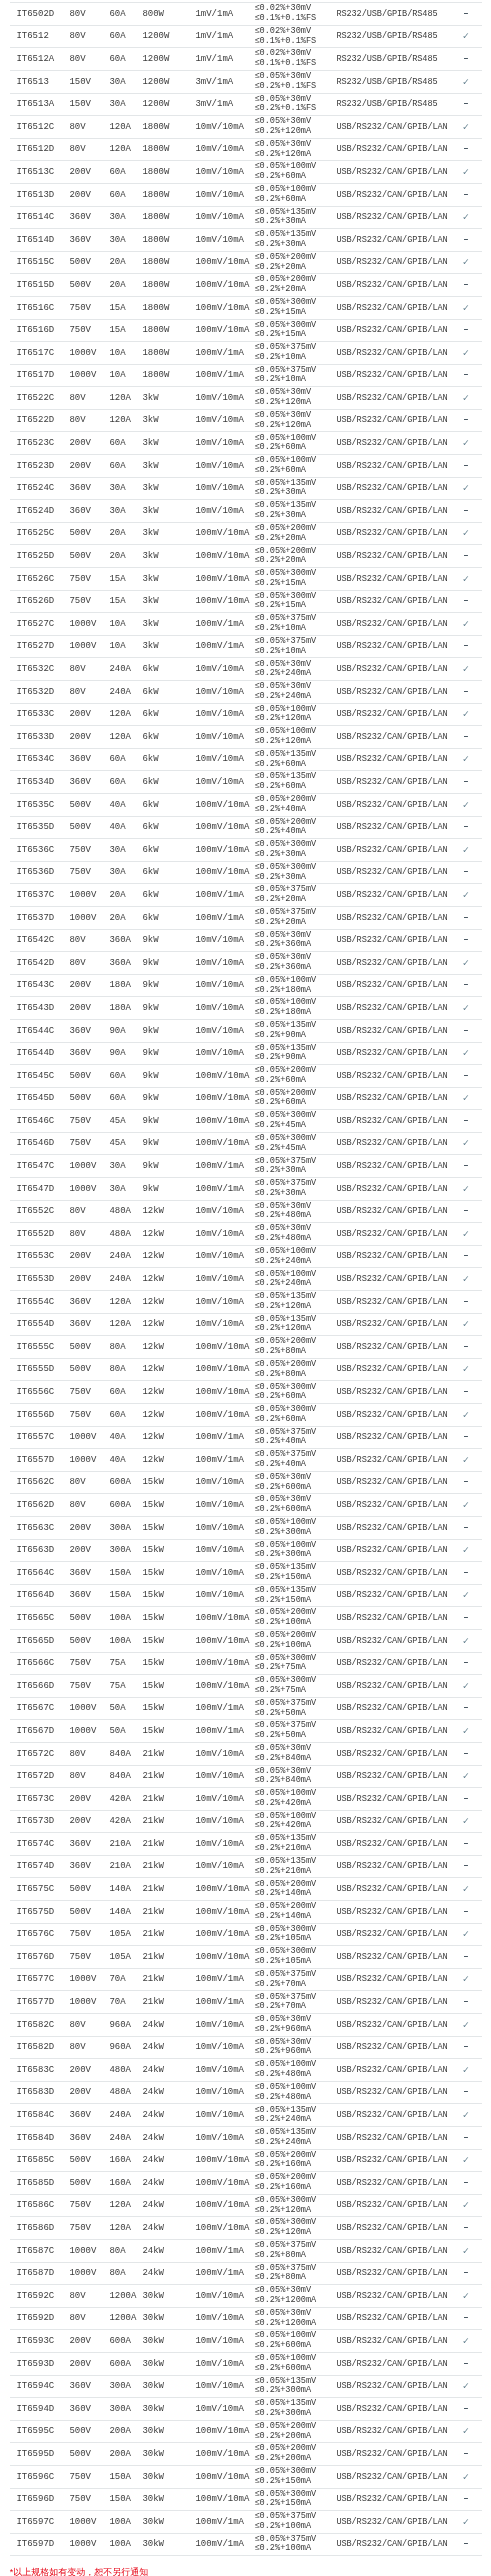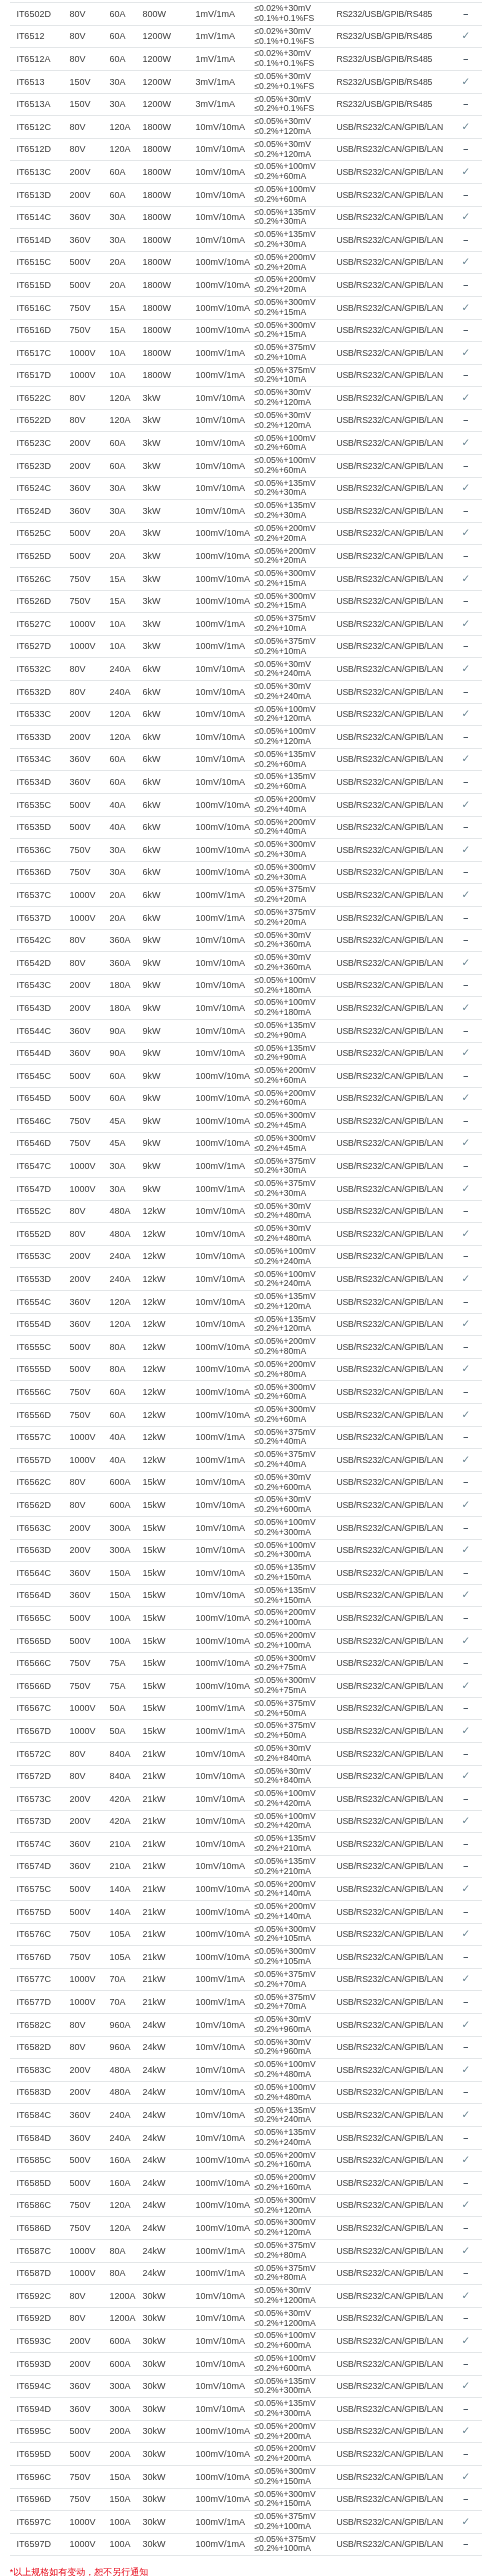--- a/index.html
+++ b/index.html
@@ -4,20 +4,21 @@
 <style>
   html,body{margin:0;padding:0;}
   body{
     width:492px;height:2576px;background:#ffffff;
     font-family:"Liberation Sans","DejaVu Sans",sans-serif;
     color:#3b3b3b;overflow:hidden;position:relative;
   }
   .spec-table{
     margin:2.2px 9.7px 0 9.7px;
     border-top:0.7px solid #e3e6e8;
+    font-family:Liberation Mono, monospace;
   }
   .row{
     display:flex;align-items:center;
     height:21.6px;border-bottom:0.7px solid #e3e6e8;
     padding-left:6.7px;box-sizing:content-box;
   }
   .c{flex:0 0 auto;font-size:9px;line-height:10.4px;white-space:nowrap;color:#3b3b3b;}
   .c.model{width:53px;}
   .c.voltage{width:40px;}
   .c.current{width:33px;}

